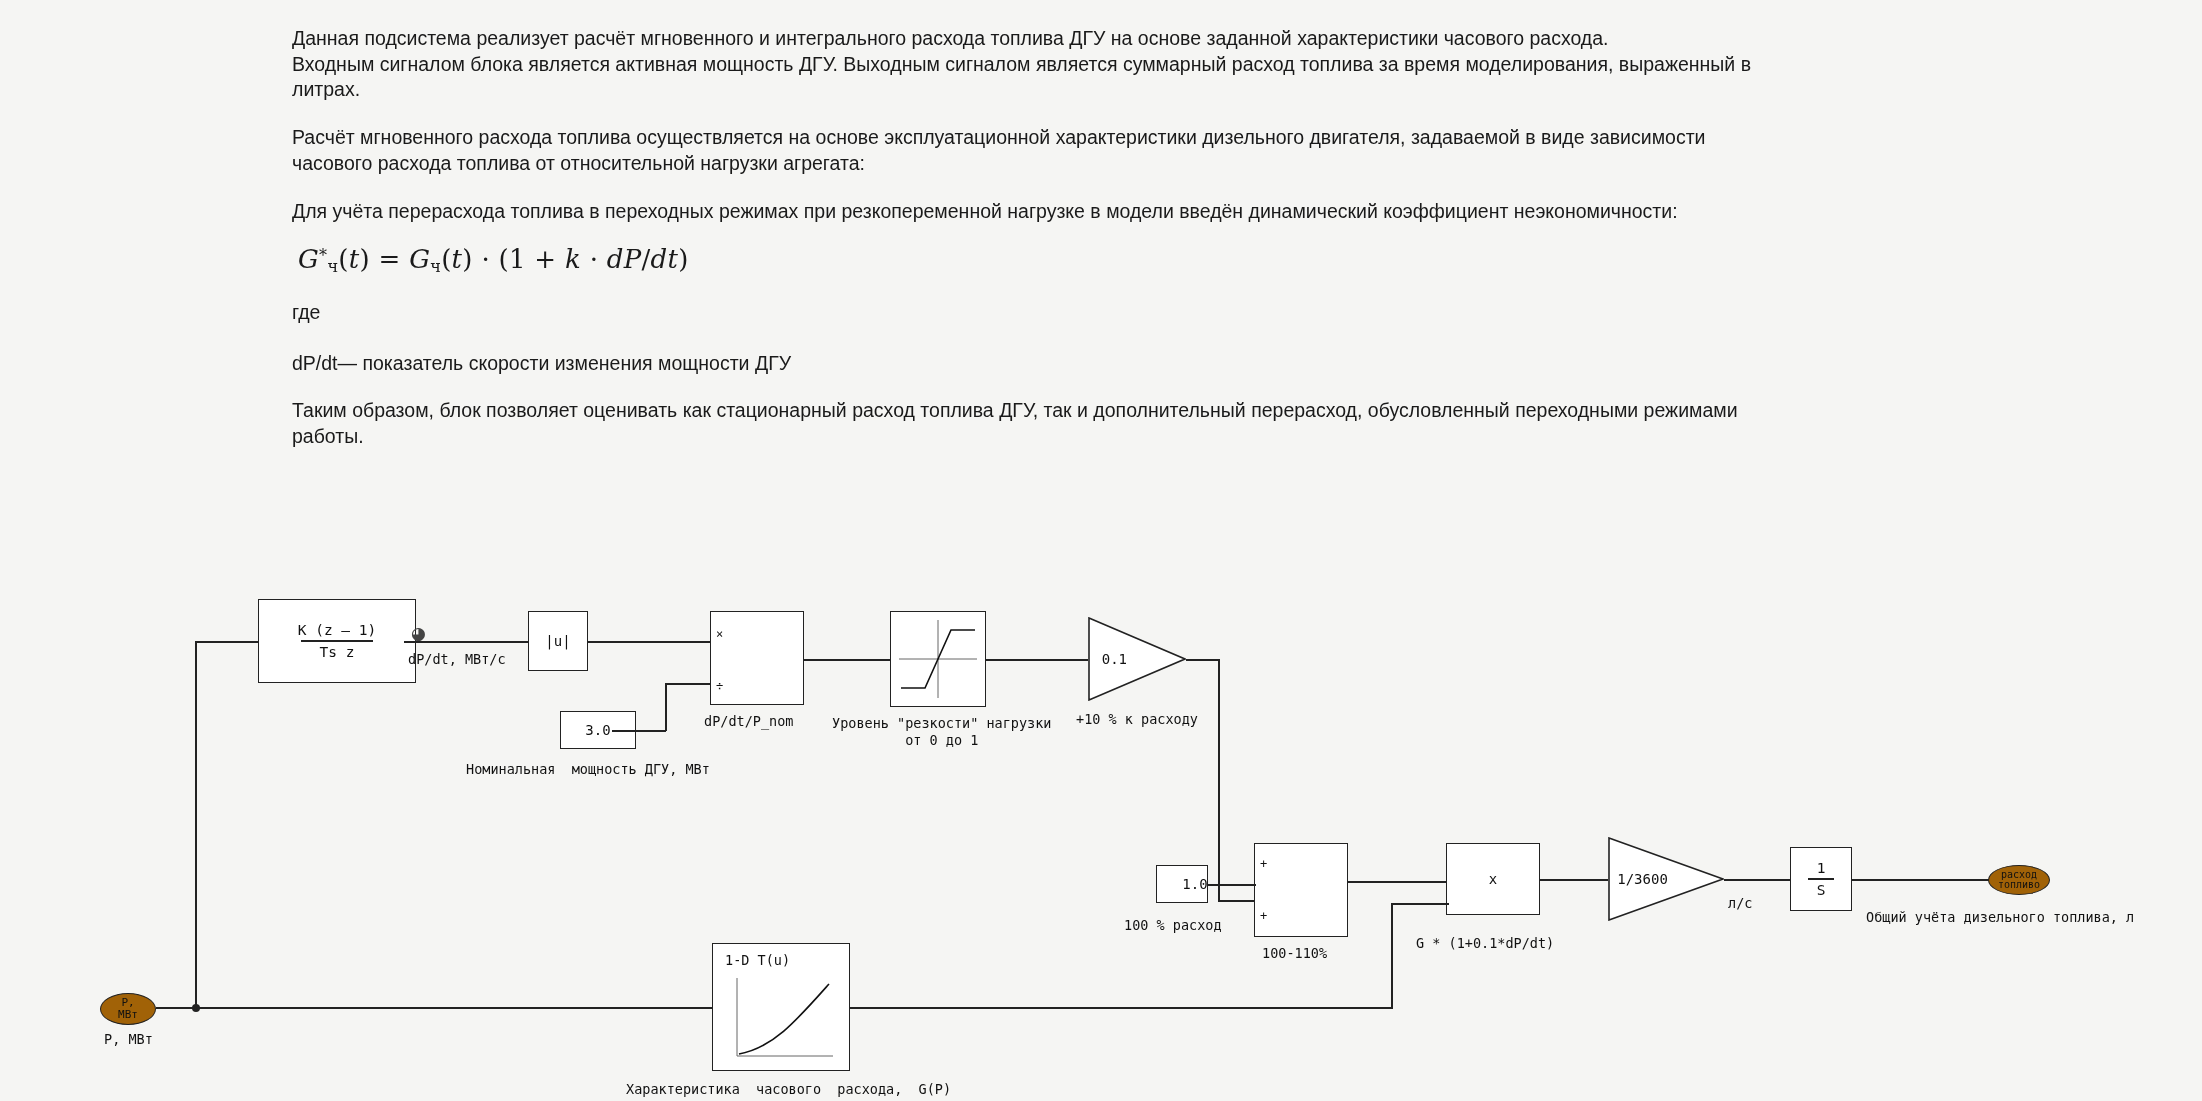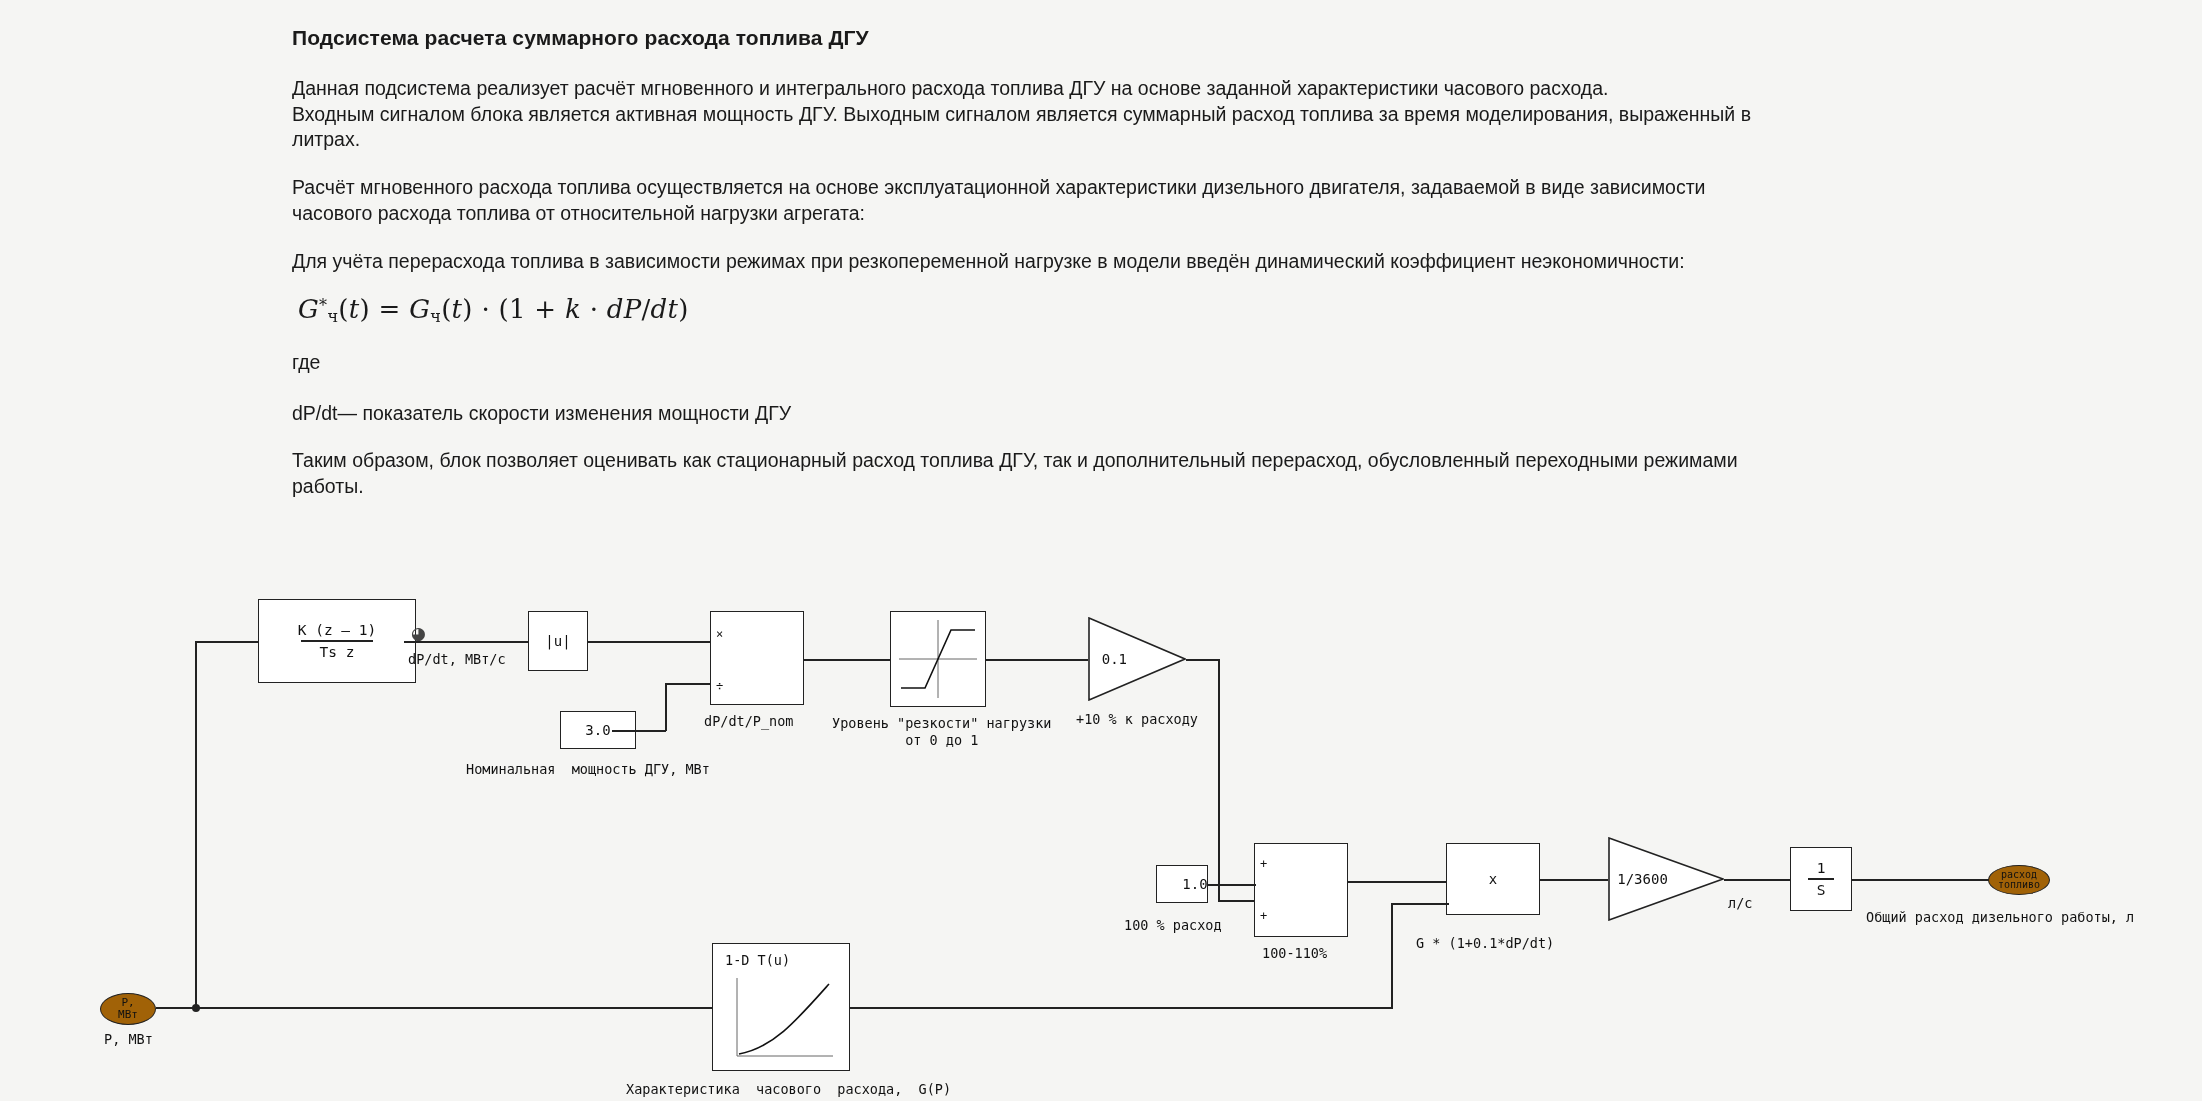--- a/index.html
+++ b/index.html
@@ -125,27 +125,26 @@
     position:absolute;
     font-family:"DejaVu Sans Mono", monospace;
     font-size:12px;color:#111;
   }
   .curvebox svg{display:block;}
 </style>
 </head>
 <body>
 
 <div class="doc">
-  <h1>Подсистема расчета суммарного расхода топлива ДГУ</h1>
   <div class="para">
     <span>Данная подсистема реализует расчёт мгновенного и интегрального расхода топлива ДГУ на основе заданной характеристики часового расхода.</span><br>
     <span>Входным сигналом блока является активная мощность ДГУ. Выходным сигналом является суммарный расход топлива за время моделирования, выраженный в литрах.</span>
   </div>
   <div class="para">Расчёт мгновенного расхода топлива осуществляется на основе эксплуатационной характеристики дизельного двигателя, задаваемой в виде зависимости часового расхода топлива от относительной нагрузки агрегата:</div>
-  <div class="para tight">Для учёта перерасхода топлива в зависимости режимах при резкопеременной нагрузке в модели введён динамический коэффициент неэкономичности:</div>
+  <div class="para tight">Для учёта перерасхода топлива в переходных режимах при резкопеременной нагрузке в модели введён динамический коэффициент неэкономичности:</div>
 
   <div class="formula">
     <span>G</span><span class="sup">*</span><span class="sub">ч</span><span class="op">(</span>t<span class="op">)</span>
     <span class="op"> = </span>
     <span>G</span><span class="sub">ч</span><span class="op">(</span>t<span class="op">)</span>
     <span class="op"> · (1 + </span>k<span class="op"> · </span>dP<span class="op">/</span>dt<span class="op">)</span>
   </div>
 
   <div class="defs">
     <span>где</span><br>
@@ -282,15 +281,15 @@
       <span>S</span>
     </div>
   </div>
 
   <div class="line hl" style="left:1852px;top:314px;width:144px;"></div>
 
   <div class="port" style="left:1988px;top:300px;width:60px;height:28px;">
     <span style="white-space:pre-line;font-size:10px;">расход
 топливо</span>
   </div>
-  <div class="lbl" style="left:1866px;top:344px;">Общий расход дизельного работы, л</div>
+  <div class="lbl" style="left:1866px;top:344px;">Общий учёта дизельного топлива, л</div>
 
 </div>
 
 </body></html>

